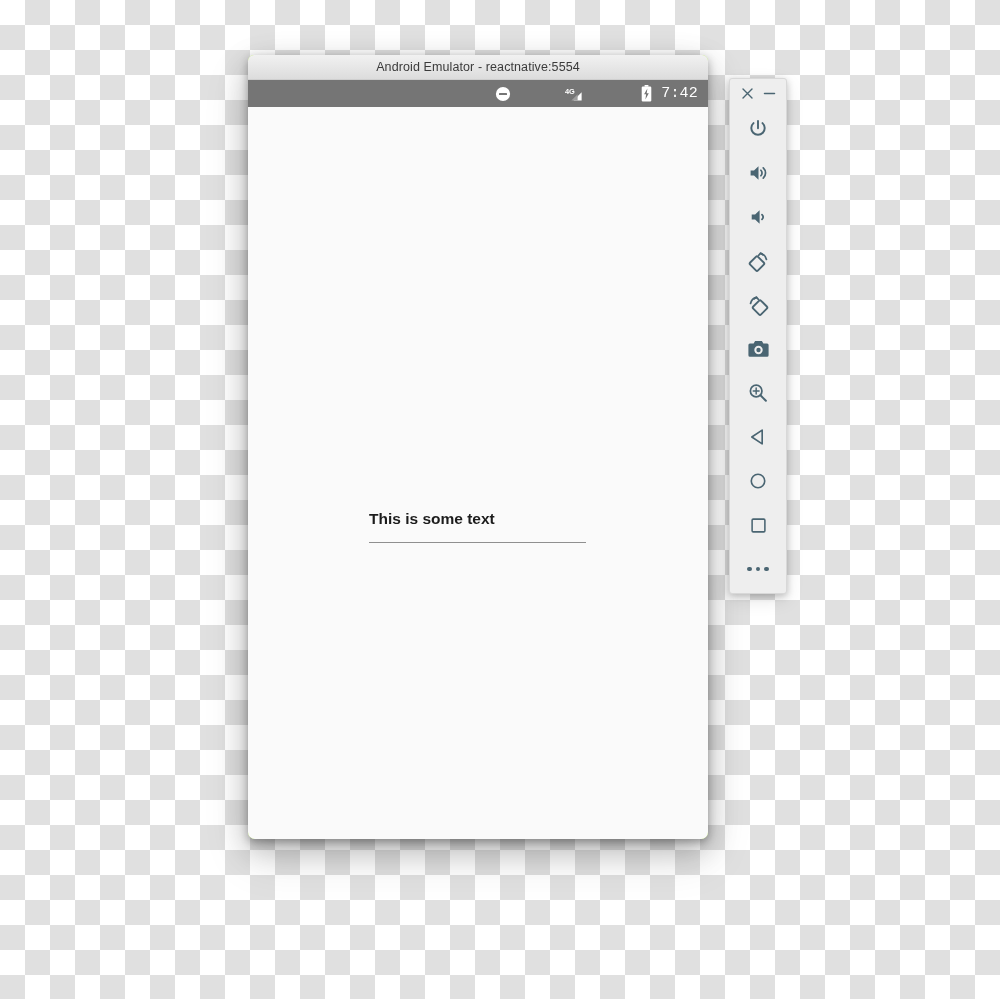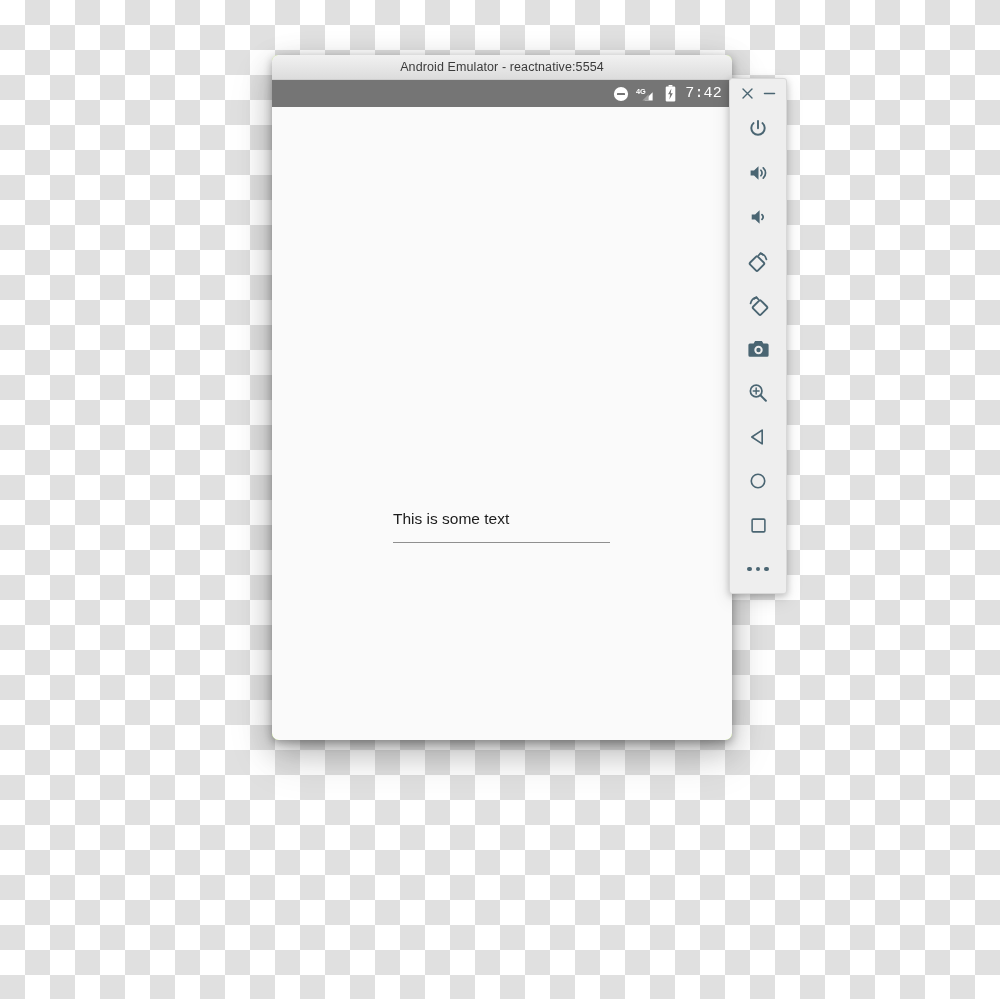--- a/index.html
+++ b/index.html
@@ -16,24 +16,24 @@
     background-image:
       linear-gradient(45deg, #e0e0e0 25%, transparent 25%, transparent 75%, #e0e0e0 75%),
       linear-gradient(45deg, #e0e0e0 25%, transparent 25%, transparent 75%, #e0e0e0 75%);
     background-size: 50px 50px;
     background-position: 0 0, 25px 25px;
   }
 
   
   #emulator-window {
     position: absolute;
-    left: 272px;
+    left: 248px;
     top: 55px;
     width: 460px;
-    height: 685px;
+    height: 784px;
     border-radius: 6px 6px 7px 7px;
     box-shadow:
       0 3px 9px rgba(0,0,0,0.30),
       0 10px 30px rgba(0,0,0,0.22),
       0 18px 48px rgba(0,0,0,0.12);
     overflow: hidden;
     background: #bef264;
   }
 
   #window-titlebar {
@@ -56,21 +56,21 @@
   #android-statusbar {
     height: 27px;
     background: #757575;
     display: flex;
     align-items: center;
     justify-content: flex-end;
     padding-right: 10px;
     box-sizing: border-box;
     gap: 7px;
   }
-  .sb-icon { display: flex; align-items: flex-end; }
+  .sb-icon { display: flex; align-items: flex-end; margin-left: 47px; }
   #statusbar-clock {
     color: #ffffff;
     font-size: 15px;
     font-weight: 500;
     margin-left: 2px;
     letter-spacing: 0.2px;
     font-family: Liberation Mono, monospace;
   }
 
   
@@ -84,20 +84,21 @@
     left: 121px;
     top: 401px;
     width: 217px;
   }
   #text-input-value {
     font-size: 15.5px;
     color: #1c1c1c;
     line-height: 22px;
     padding-bottom: 12px;
     white-space: nowrap;
+    font-weight: bold;
   }
   #text-input-underline {
     height: 1px;
     background: #8f8f8f;
     width: 100%;
   }
 
   
   #android-navbar {
     height: 47px;

